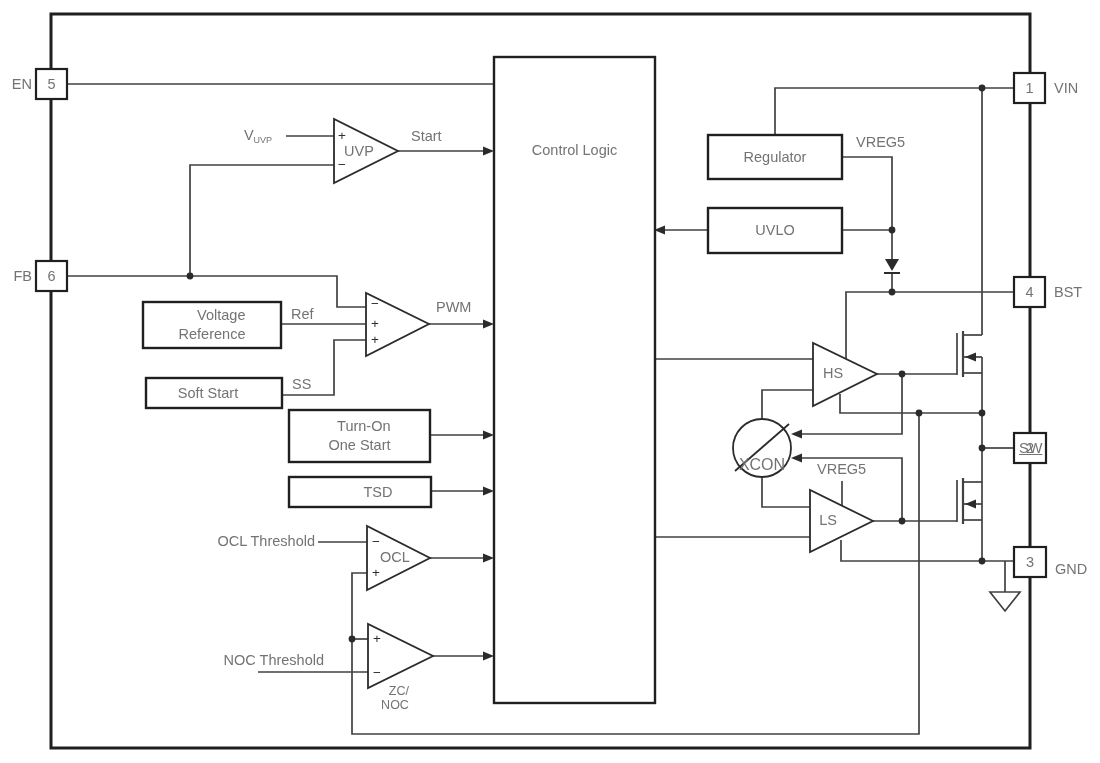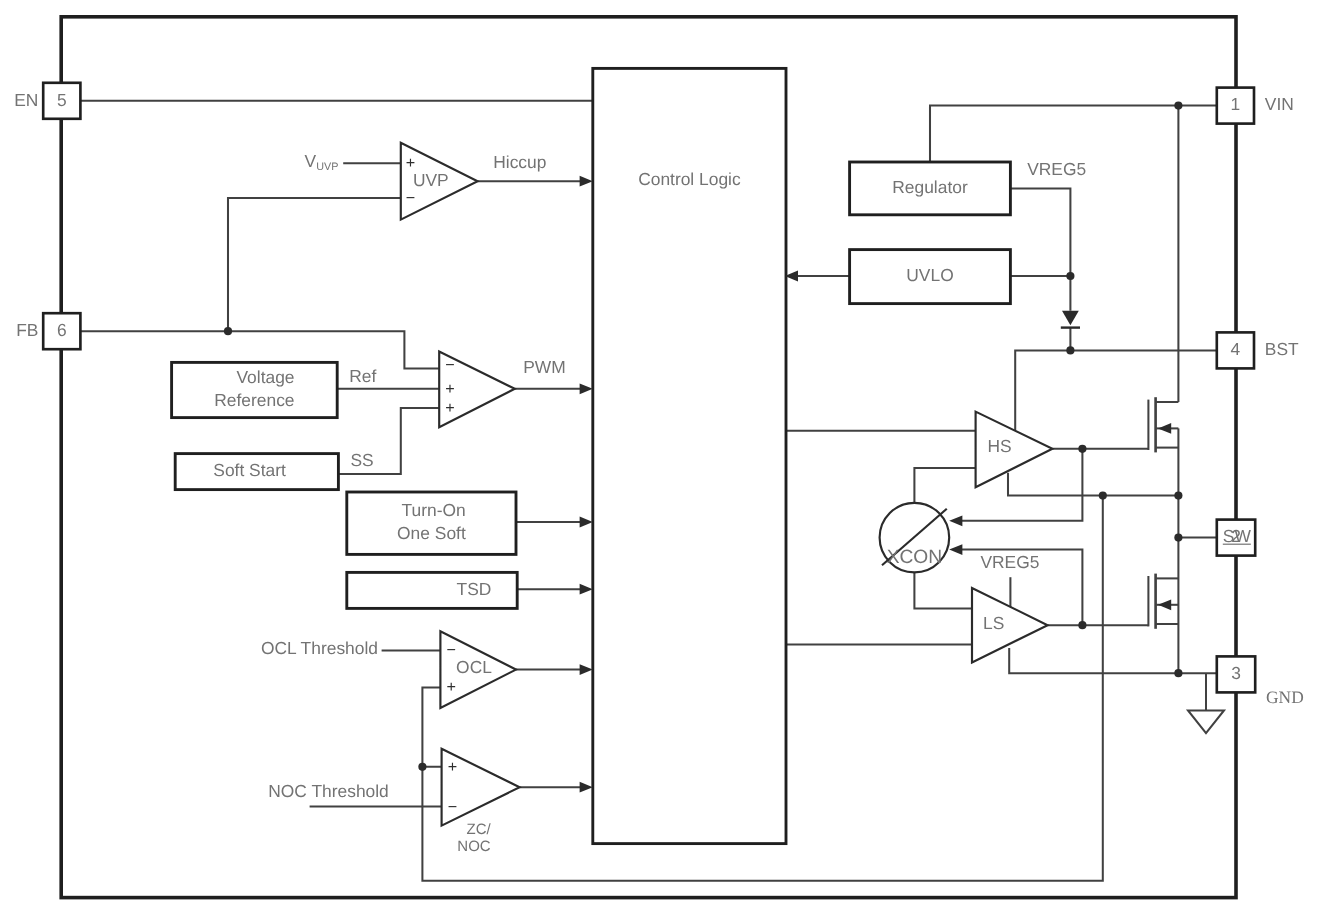--- a/index.html
+++ b/index.html
@@ -153,36 +153,36 @@
   <div class="lbl right" style="left:4px;top:76px;width:28px;">EN</div>
   <div class="lbl ctr pin-num" style="left:36px;top:261px;width:31px;height:30px;">6</div>
   <div class="lbl right" style="left:4px;top:268px;width:28px;">FB</div>
   <div class="lbl ctr pin-num" style="left:1014px;top:73px;width:31px;height:30px;">1</div>
   <div class="lbl" style="left:1054px;top:80px;">VIN</div>
   <div class="lbl ctr pin-num" style="left:1014px;top:277px;width:31px;height:30px;">4</div>
   <div class="lbl" style="left:1054px;top:284px;">BST</div>
   <div class="lbl ctr pin-num" style="left:1014px;top:433px;width:32px;height:30px;">2</div>
   <div class="lbl" style="left:1019px;top:440px;text-decoration:underline;">SW</div>
   <div class="lbl ctr pin-num" style="left:1014px;top:547px;width:32px;height:30px;">3</div>
-  <div class="lbl" style="left:1055px;top:574px;font-family:Liberation Serif, serif;">GND</div>
+  <div class="lbl" style="left:1055px;top:561px;">GND</div>
 
   <div class="lbl ctr" style="left:494px;top:141px;width:161px;height:18px;">Control Logic</div>
   <div class="lbl ctr" style="left:708px;top:135px;width:134px;height:44px;">Regulator</div>
   <div class="lbl ctr" style="left:708px;top:208px;width:134px;height:45px;">UVLO</div>
   <div class="lbl ctr pre" style="left:143px;top:302px;width:138px;height:46px;">Voltage
 Reference</div>
   <div class="lbl ctr" style="left:146px;top:378px;width:124px;height:30px;">Soft Start</div>
   <div class="lbl ctr pre" style="left:289px;top:410px;width:141px;height:52px;">Turn-On
-One Soft</div>
-  <div class="lbl ctr" style="left:289px;top:477px;width:142px;height:30px;padding-left:35px;">TSD</div>
-
-  <div class="lbl right" style="left:234px;top:127px;width:48px;">
+One Start</div>
+  <div class="lbl ctr" style="left:272px;top:477px;width:142px;height:30px;padding-left:35px;">TSD</div>
+
+  <div class="lbl right" style="left:234px;top:127px;width:48px;text-align:center;">
     <span>V</span><span class="sub">UVP</span>
   </div>
-  <div class="lbl" style="left:411px;top:128px;">Hiccup</div>
+  <div class="lbl" style="left:411px;top:128px;">Start</div>
   <div class="lbl" style="left:436px;top:299px;">PWM</div>
   <div class="lbl" style="left:291px;top:306px;">Ref</div>
   <div class="lbl" style="left:292px;top:376px;">SS</div>
   <div class="lbl" style="left:856px;top:134px;">VREG5</div>
   <div class="lbl" style="left:817px;top:461px;">VREG5</div>
   <div class="lbl right" style="left:195px;top:533px;width:120px;">OCL Threshold</div>
   <div class="lbl right" style="left:202px;top:652px;width:122px;">NOC Threshold</div>
 
   <div class="lbl ctr" style="left:338px;top:143px;width:42px;height:16px;">UVP</div>
   <div class="lbl ctr" style="left:375px;top:549px;width:40px;height:17px;">OCL</div>

